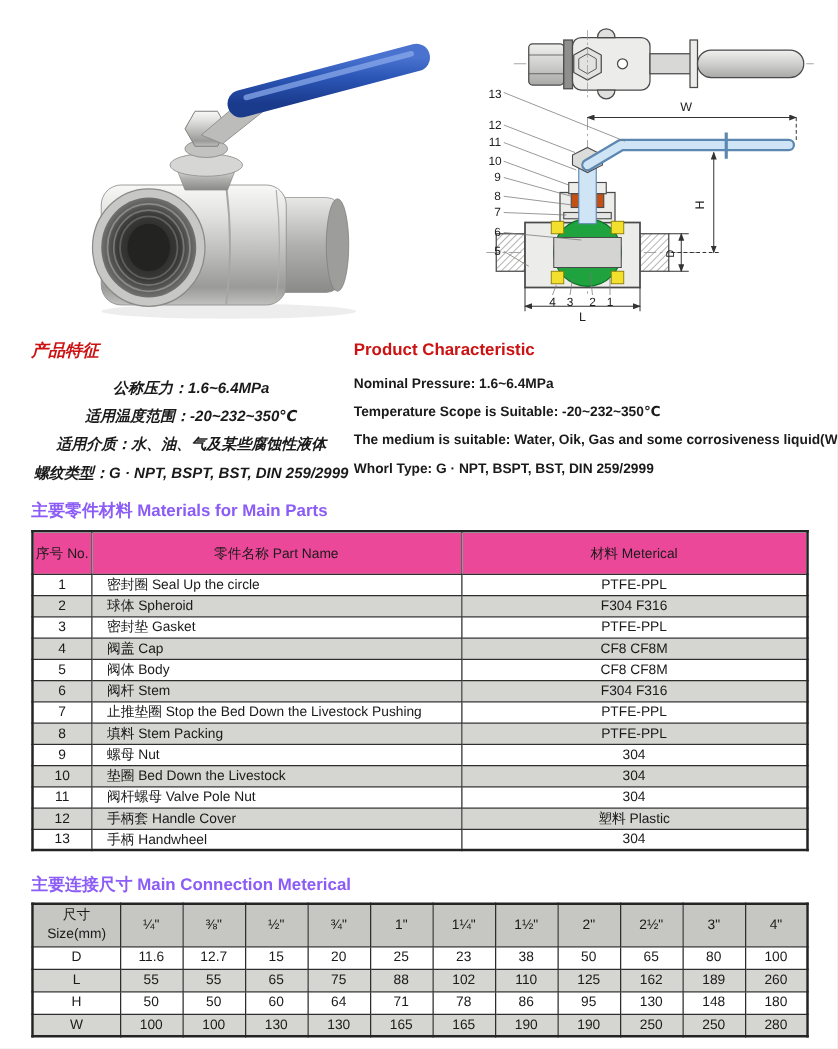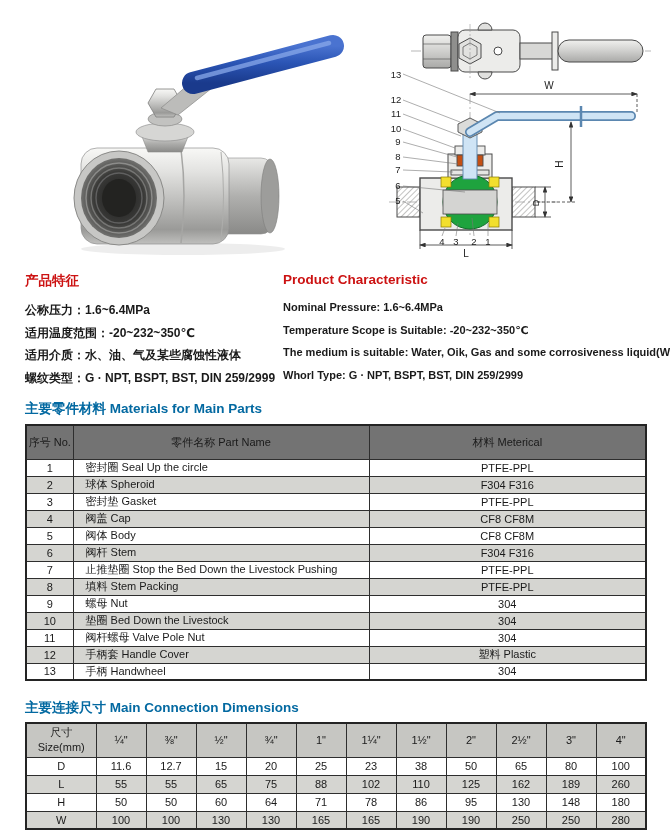--- a/index.html
+++ b/index.html
@@ -10,37 +10,37 @@
     font-family:"Liberation Sans","DejaVu Sans",sans-serif; color:#1a1a1a;
   }
   svg text { font-family:"Liberation Sans","DejaVu Sans",sans-serif; }
 
   
   .photo-wrap    { position:absolute; left:15px;  top:8px;  width:345px; height:252px; }
   .diagram-wrap  { position:absolute; left:385px; top:6px;  width:282px; height:254px; }
 
   
   .feat { position:absolute; top:272px; }
-  .feat-cn { left:25px;  width:256px; }
+  .feat-cn { left:25px;  width:256px;font-style:italic; }
   .feat-en { left:283px; width:384px; }
   .feat-title { font-size:13.5px; font-weight:bold; color:#cc1212; margin:0 0 9px 0; white-space:nowrap; }
   .feat-line  { font-size:12px; line-height:22.5px; white-space:nowrap; }
-  .feat-cn .feat-line { font-weight:bold; }
+  .feat-cn .feat-line { font-weight:bold;text-align:center; }
   .feat-en .feat-line { font-size:11px;font-weight:bold; }
 
-  .sec-title { position:absolute; left:25px; font-size:13.5px; font-weight:bold; color:#0369a1; white-space:nowrap; }
+  .sec-title { position:absolute; left:25px; font-size:13.5px; font-weight:bold; color:#8b5cf6; white-space:nowrap; }
   .sec-title.materials-title  { top:400px; }
   .sec-title.dimensions-title { top:699px; }
 
   table { border-collapse:collapse; table-layout:fixed; background:#ffffff; }
   .materials-table, .dims-table { position:absolute; left:25px; width:620px; border:2px solid #242424; }
   th, td { border:1px solid #2e2e2e; font-size:11px; font-weight:normal; text-align:center; padding:0; overflow:hidden; white-space:nowrap; }
 
   .materials-table { top:424px; }
-  .materials-table th { height:34px; background:#737373; }
+  .materials-table th { height:34px; background:#ec4899; }
   .materials-table td { height:17px; }
   .materials-table td.part-name { text-align:left; padding-left:12px; }
   .materials-table tr.stripe td { background:#d5d5d1; }
 
   .dims-table { top:722px;padding-left:16px; }
   .dims-table thead th { height:34px; background:#c6c6c2; }
   .dims-table th.corner { line-height:15px; }
   .dims-table tbody th { background:#ffffff; }
   .dims-table tbody td, .dims-table tbody th { height:18px; }
   .dims-table tbody tr.stripe td, .dims-table tbody tr.stripe th { background:#d5d5d1; }
@@ -334,21 +334,21 @@
           <td>塑料 Plastic</td>
         </tr>
         <tr>
           <td>13</td>
           <td class="part-name">手柄 Handwheel</td>
           <td>304</td>
         </tr>
       </tbody>
   </table>
 
-  <div class="sec-title dimensions-title">主要连接尺寸 Main Connection Dimensions</div>
+  <div class="sec-title dimensions-title">主要连接尺寸 Main Connection Meterical</div>
   <table class="dims-table">
     <colgroup id="dims-cols">
         <col style="width: 70px;">
         <col style="width: 50px;">
         <col style="width: 50px;">
         <col style="width: 50px;">
         <col style="width: 50px;">
         <col style="width: 50px;">
         <col style="width: 50px;">
         <col style="width: 50px;">

